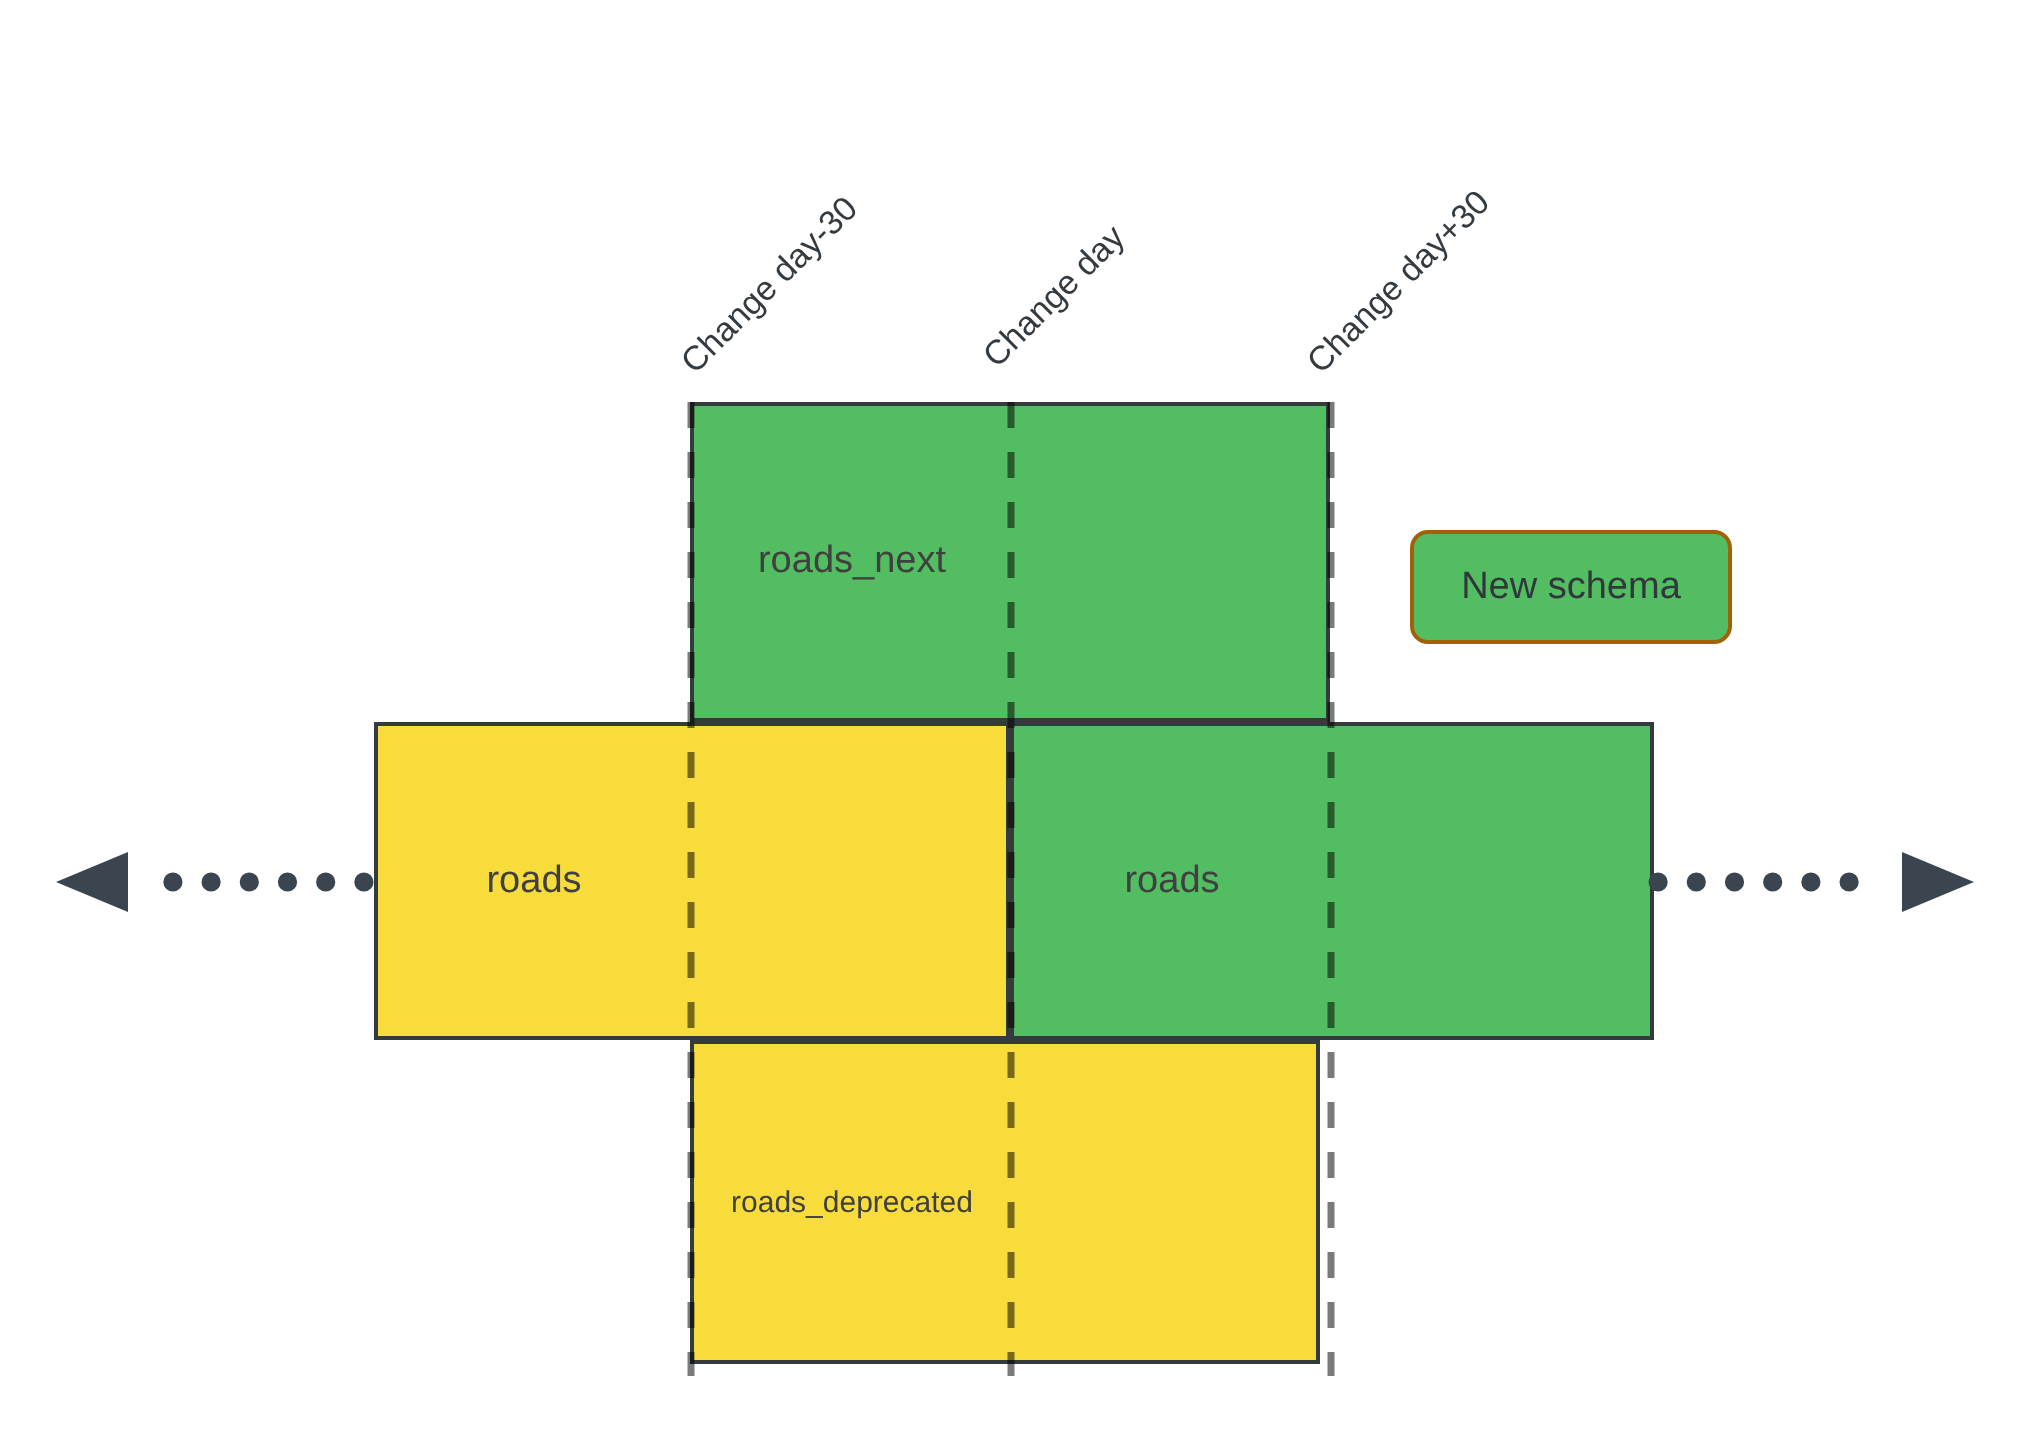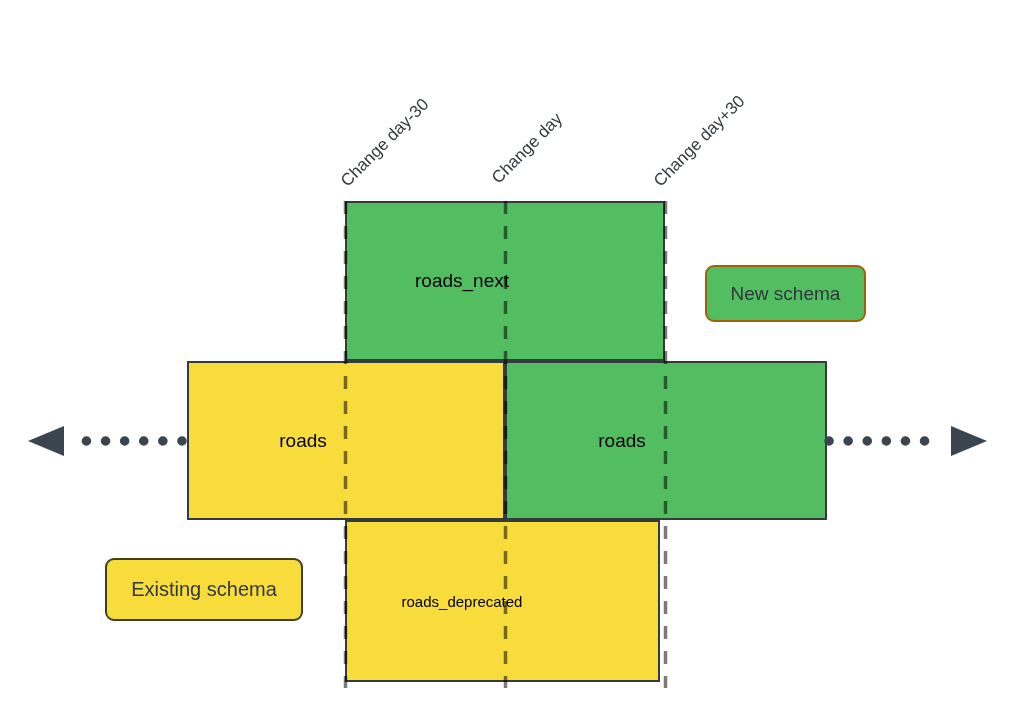--- a/index.html
+++ b/index.html
@@ -44,22 +44,21 @@
   .box.yellow { background: #f8dc3c; }
   .cell-label {
     position: absolute;
     top: 0;
     bottom: 0;
     left: 0;
     display: flex;
     align-items: center;
     justify-content: center;
     font-size: 19px;
-    color: #000000;
-    margin-left: 36px;
+    color: #404040;
   }
   .cell-label.small { font-size: 15px; }
 
   #box-roads-next   { left: 345px; top: 201px; width: 320px; height: 160px; }
   #box-roads-next .cell-label { width: 158px; }
   #box-roads-old    { left: 187px; top: 361px; width: 318px; height: 159px; }
   #box-roads-old .cell-label { width: 156px; }
   #box-roads-new    { left: 505px; top: 361px; width: 322px; height: 159px; }
   #box-roads-new .cell-label { width: 158px; }
   #box-roads-depr   { left: 345px; top: 520px; width: 315px; height: 162px; }
@@ -137,23 +136,20 @@
     <div class="cell-label">roads</div>
   </div>
 
   <div class="box yellow" id="box-roads-depr">
     <div class="cell-label small">roads_deprecated</div>
   </div>
 
   <div class="legend-chip" id="legend-new">
     <span>New schema</span>
   </div>
-  <div class="legend-chip" id="legend-existing">
-    <span>Existing schema</span>
-  </div>
 
   <svg class="overlay" width="1011" height="723" viewBox="0 0 1011 723">
     <line class="dash-line" x1="345.5" y1="201" x2="345.5" y2="688"></line>
     <line class="dash-line" x1="505.5" y1="201" x2="505.5" y2="688"></line>
     <line class="dash-line" x1="665.5" y1="201" x2="665.5" y2="688"></line>
 
     <g>
       <line class="dot-line" x1="182" y1="441" x2="74" y2="441"></line>
       <polygon class="arrow-head" points="28,441 64,426 64,456"></polygon>
     </g>

